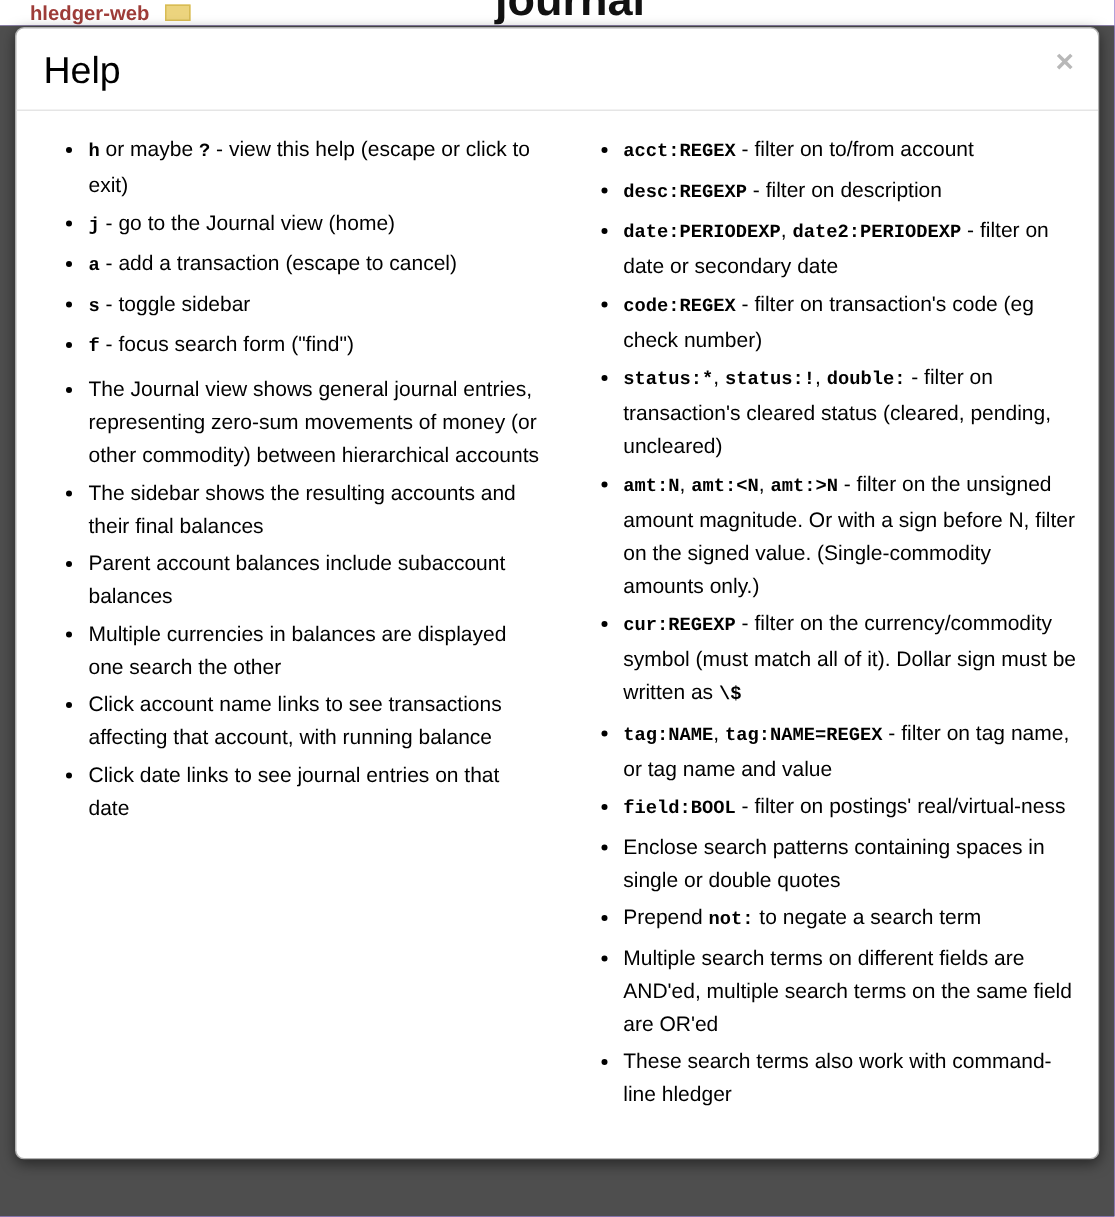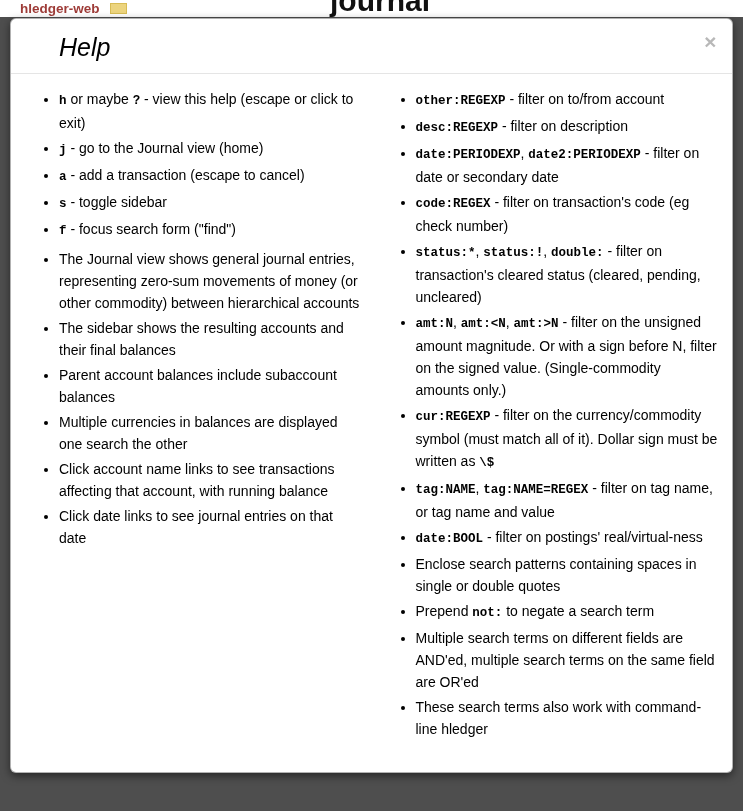--- a/index.html
+++ b/index.html
@@ -61,23 +61,22 @@
   }
   .modal {
     background: #ffffff;
     border-radius: 6px;
     border: 1px solid rgba(0,0,0,.3);
     box-shadow: 0 3px 9px rgba(0,0,0,.5);
     width: 100%;
   }
   .modal-header {
     position: relative;
-    padding: 13px 15px 11px 48px;
+    padding: 13px 15px 11px 18px;
     border-bottom: 1px solid #e5e5e5;
-    font-style: italic;
   }
   .modal-title {
     margin: 0;
     font-size: 25px;
     font-weight: 500;
     color: #000;
     line-height: 1.2;
   }
   .close-icon {
     position: absolute;
@@ -155,29 +154,29 @@
               <li>The Journal view shows general journal entries, representing zero-sum movements of money (or other commodity) between hierarchical accounts</li>
               <li>The sidebar shows the resulting accounts and their final balances</li>
               <li>Parent account balances include subaccount balances</li>
               <li>Multiple currencies in balances are displayed one search the other</li>
               <li>Click account name links to see transactions affecting that account, with running balance</li>
               <li>Click date links to see journal entries on that date</li>
             </ul>
           </div>
         <div class="col">
             <ul>
-              <li><code>other:REGEXP</code> - filter on to/from account</li>
+              <li><code>acct:REGEX</code> - filter on to/from account</li>
               <li><code>desc:REGEXP</code> - filter on description</li>
               <li><code>date:PERIODEXP</code>, <code>date2:PERIODEXP</code> - filter on date or secondary date</li>
               <li><code>code:REGEX</code> - filter on transaction's code (eg check number)</li>
               <li><code>status:*</code>, <code>status:!</code>, <code>double:</code> - filter on transaction's cleared status (cleared, pending, uncleared)</li>
               <li><code>amt:N</code>, <code>amt:&lt;N</code>, <code>amt:&gt;N</code> - filter on the unsigned amount magnitude. Or with a sign before N, filter on the signed value. (Single-commodity amounts only.)</li>
               <li><code>cur:REGEXP</code> - filter on the currency/commodity symbol (must match all of it). Dollar sign must be written as <code>\$</code></li>
               <li><code>tag:NAME</code>, <code>tag:NAME=REGEX</code> - filter on tag name, or tag name and value</li>
-              <li><code>date:BOOL</code> - filter on postings' real/virtual-ness</li>
+              <li><code>field:BOOL</code> - filter on postings' real/virtual-ness</li>
               <li>Enclose search patterns containing spaces in single or double quotes</li>
               <li>Prepend <code>not:</code> to negate a search term</li>
               <li>Multiple search terms on different fields are AND'ed, multiple search terms on the same field are OR'ed</li>
               <li>These search terms also work with command-line hledger</li>
             </ul>
           </div>
       </div>
 
     </div>
   </div>

